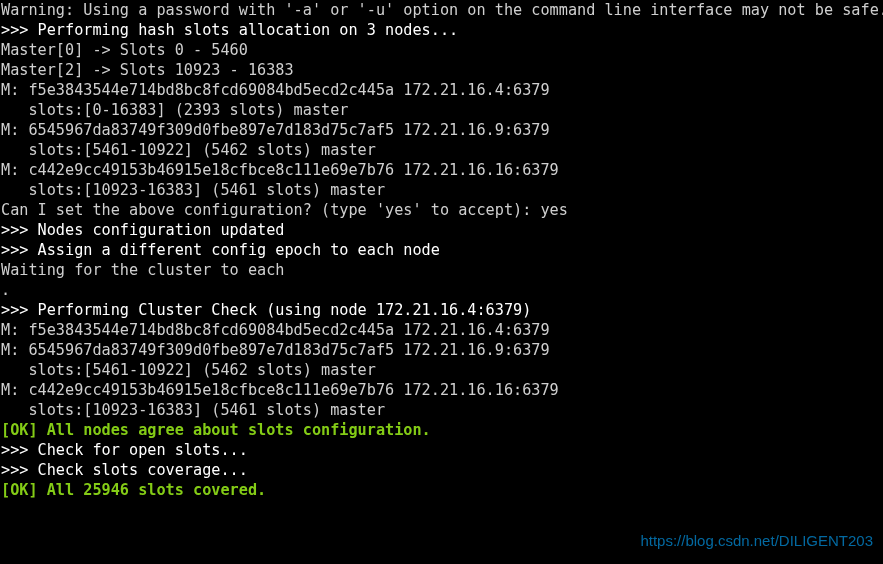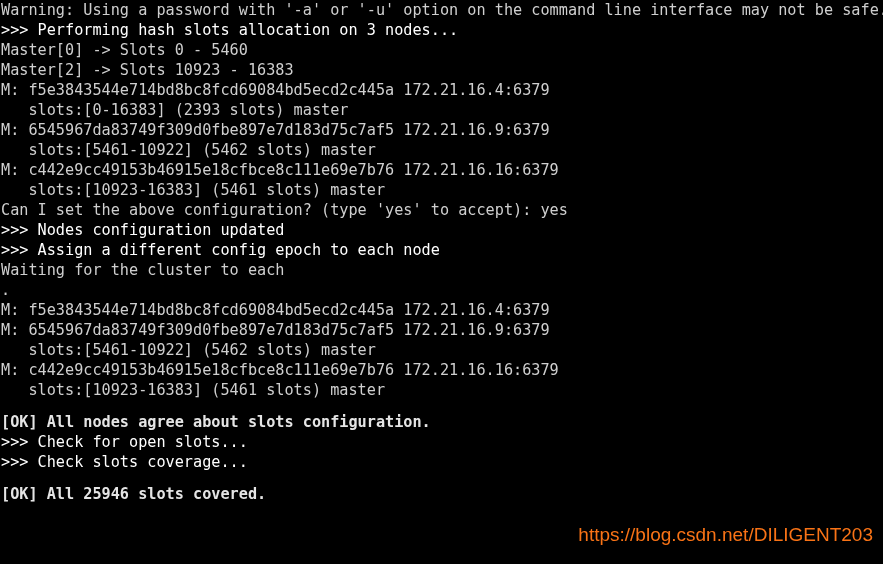--- a/index.html
+++ b/index.html
@@ -37,30 +37,29 @@
     color: #cfcfcf;
     font-weight: normal;
   }
   
   .c-bold-white {
     color: #ffffff;
     font-weight: normal;
   }
   
   .c-green {
-    color: #e5e5e5;
+    color: #84cc16;
     font-weight: bold;
-    margin-top: 12px;
   }
   #watermark {
     position: absolute;
     right: 10px;
-    bottom: 20px;
-    color: #f97316;
-    font-size: 19px;
+    bottom: 14px;
+    color: #0369a1;
+    font-size: 15px;
     line-height: 18px;
     font-family: "Liberation Sans", sans-serif;
     white-space: pre;
     pointer-events: none;
   }
 </style>
 </head>
 <body>
 
 <div id="terminal">
@@ -73,20 +72,21 @@
       <div class="term-line c-plain">   slots:[0-16383] (2393 slots) master</div>
       <div class="term-line c-plain">M: 6545967da83749f309d0fbe897e7d183d75c7af5 172.21.16.9:6379</div>
       <div class="term-line c-plain">   slots:[5461-10922] (5462 slots) master</div>
       <div class="term-line c-plain">M: c442e9cc49153b46915e18cfbce8c111e69e7b76 172.21.16.16:6379</div>
       <div class="term-line c-plain">   slots:[10923-16383] (5461 slots) master</div>
       <div class="term-line c-plain">Can I set the above configuration? (type 'yes' to accept): yes</div>
       <div class="term-line c-bold-white">&gt;&gt;&gt; Nodes configuration updated</div>
       <div class="term-line c-bold-white">&gt;&gt;&gt; Assign a different config epoch to each node</div>
       <div class="term-line c-plain">Waiting for the cluster to each</div>
       <div class="term-line c-plain">.</div>
+      <div class="term-line c-bold-white">&gt;&gt;&gt; Performing Cluster Check (using node 172.21.16.4:6379)</div>
       <div class="term-line c-plain">M: f5e3843544e714bd8bc8fcd69084bd5ecd2c445a 172.21.16.4:6379</div>
       <div class="term-line c-plain">M: 6545967da83749f309d0fbe897e7d183d75c7af5 172.21.16.9:6379</div>
       <div class="term-line c-plain">   slots:[5461-10922] (5462 slots) master</div>
       <div class="term-line c-plain">M: c442e9cc49153b46915e18cfbce8c111e69e7b76 172.21.16.16:6379</div>
       <div class="term-line c-plain">   slots:[10923-16383] (5461 slots) master</div>
       <div class="term-line c-green">[OK] All nodes agree about slots configuration.</div>
       <div class="term-line c-bold-white">&gt;&gt;&gt; Check for open slots...</div>
       <div class="term-line c-bold-white">&gt;&gt;&gt; Check slots coverage...</div>
       <div class="term-line c-green">[OK] All 25946 slots covered.</div>
     </div>

